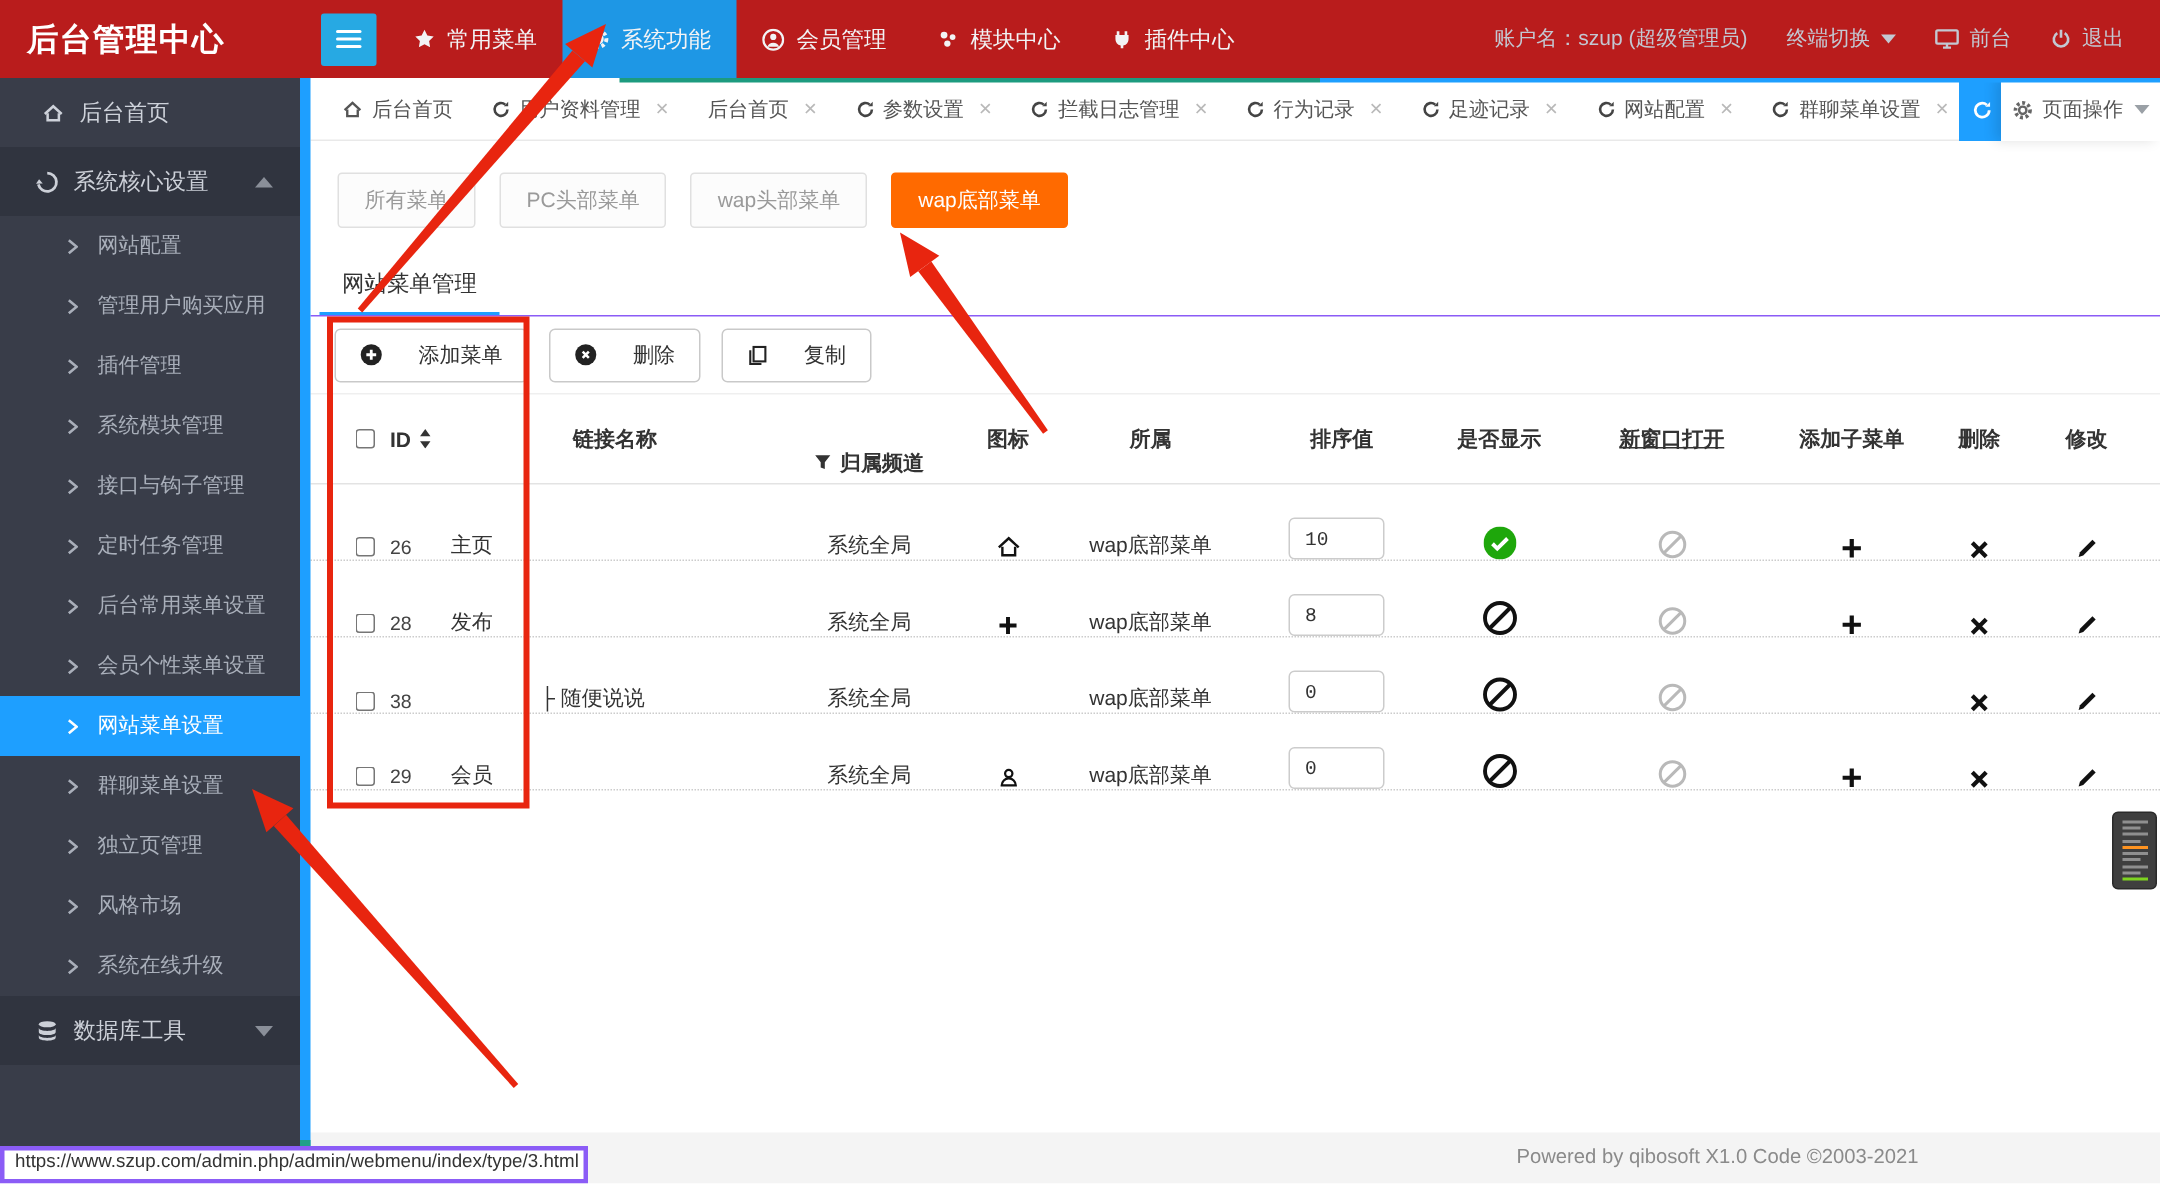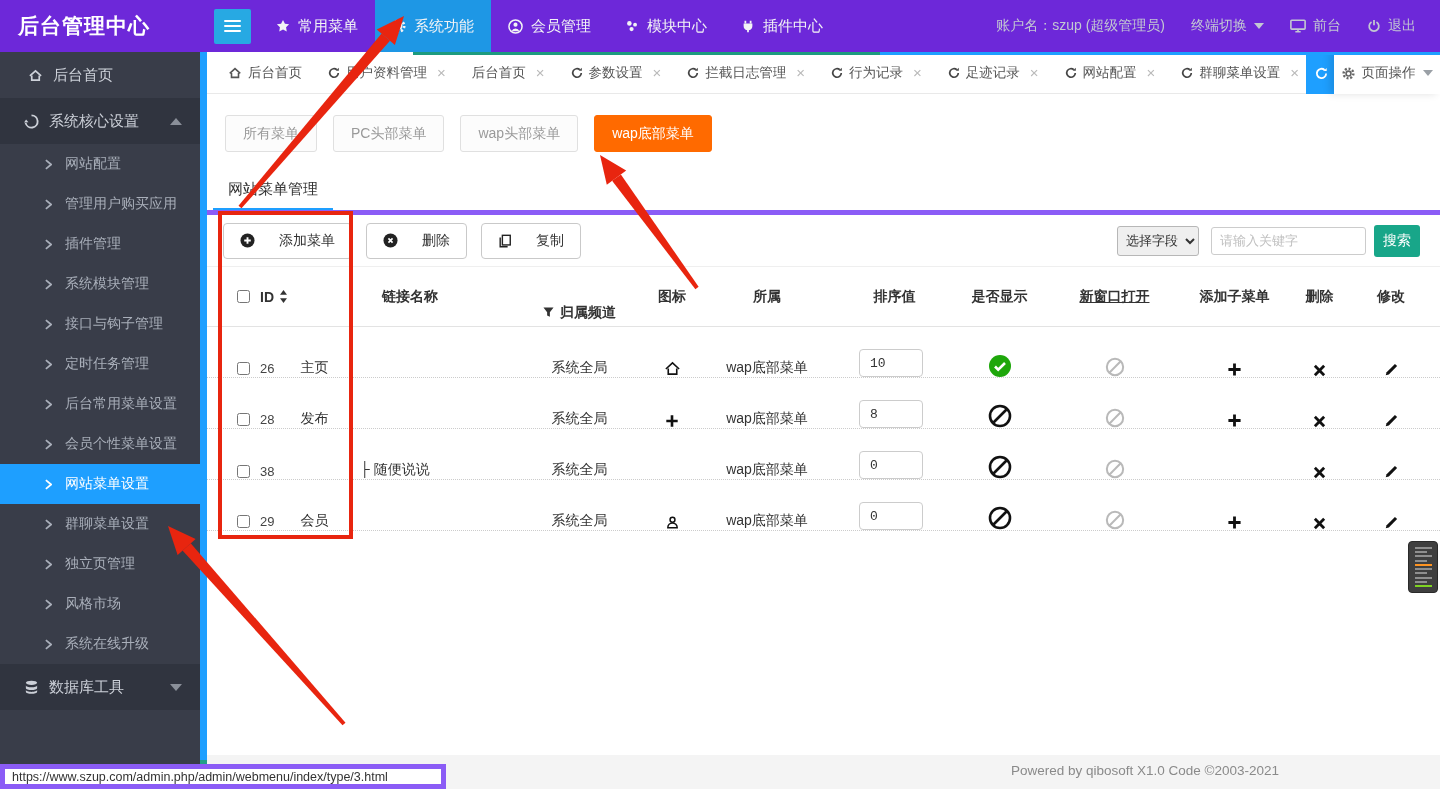--- a/index.html
+++ b/index.html
@@ -3,21 +3,21 @@
 <meta charset="utf-8">
 <style>
   * { box-sizing: border-box; margin: 0; padding: 0; }
   html,body { width:1440px; height:789px; }
   body { position:relative; overflow:hidden; background:#fff;
          font-family:"Liberation Sans","DejaVu Sans",sans-serif; color:#333; }
   svg { display:block; }
 
   
   .topbar { position:absolute; left:0; top:0; width:1440px; height:52px;
-            background:#6d28d9; display:flex; align-items:center; z-index:20; }
+            background:#b91c1c; display:flex; align-items:center; z-index:20; }
   .logo { width:200px; padding-left:18px; color:#fff; font-size:21px; font-weight:bold; letter-spacing:1px; }
   .burger { width:37px; height:35px; margin:0 8px 0 14px; background:#27a9e3; border-radius:2px;
             display:flex; flex-direction:column; align-items:center; justify-content:center; gap:3px; cursor:pointer; }
   .burger i { display:block; width:17px; height:2px; background:#fff; border-radius:1px; }
   .topnav { display:flex; height:52px; }
   .tnav { display:flex; align-items:center; gap:8px; padding:0 17px; height:52px;
           color:#f2f3f5; font-size:15px; cursor:pointer; }
   .tnav.active { background:#1e97e5; }
   .top-right { margin-left:auto; display:flex; align-items:center; gap:26px;
                padding-right:24px; color:#c3c8d2; font-size:14px; }
@@ -59,21 +59,21 @@
              gap:7px; font-size:13.5px; color:#555; cursor:pointer; }
   .pageops .caret { width:0; height:0; border-left:5px solid transparent; border-right:5px solid transparent;
                     border-top:6px solid #9aa0a6; }
 
   
   .filters { display:flex; gap:16px; padding:21px 0 0 18px; }
   .fbtn { height:37px; display:flex; align-items:center; padding:0 17px; border:1px solid #e0e0e0;
           border-radius:3px; background:#fcfcfc; color:#9a9a9a; font-size:14px; cursor:pointer; }
   .fbtn.active { background:#ff6a00; border-color:#ff6a00; color:#fff; }
 
-  .panel-tabs { margin-top:17px; border-bottom:5px solid #8b5cf6; padding-left:6px; }
+  .panel-tabs { margin-top:17px; border-bottom:1px solid #8b5cf6; padding-left:6px; }
   .ptab { display:inline-block; padding:11px 15px 9px; font-size:15px; color:#333;
           border-bottom:2px solid #1e9fff; cursor:pointer; }
 
   .toolbar { height:52px; display:flex; align-items:center; padding:0 20px 0 16px; border-bottom:1px solid #efefef; }
   .tbtn { height:36px; display:flex; align-items:center; gap:24px; padding:0 16px; margin-right:14px;
           background:#fff; border:1px solid #c9c9c9; border-radius:4px; color:#333; font-size:14px; cursor:pointer; }
   .tools-right { margin-left:auto; display:flex; align-items:center; }
   .fieldsel { height:30px; border:1px solid #b7b7b7; border-radius:3px; font-size:13px; color:#333;
               padding:0 4px; font-family:inherit; }
   .kw { height:28px; width:155px; border:1px solid #ccc; border-radius:3px; padding:0 8px;
@@ -97,22 +97,22 @@
   .nametxt { margin-left:26px; }
   .sort-input { width:64px; height:28px; border:1px solid #ccc; border-radius:4px; padding:0 10px;
                 font-size:13px; color:#333; font-family:Liberation Mono, monospace; }
   .icon-dark { color:#111; } .icon-gray { color:#b9b9b9; }
   .act { cursor:pointer; }
 
   
   .footer { position:absolute; left:200px; top:755px; width:1240px; height:34px; background:#f4f4f4; z-index:5; }
   .footer span { position:absolute; left:540px; top:8px; width:810px; text-align:center;
                  color:#8a8a8a; font-size:13.5px; }
-  .statusbar { position:absolute; left:0; top:764px; width:446px; height:25px; background:#fff;
-               border:5px solid #8b5cf6; display:flex; align-items:flex-end; padding-left:7px;
+  .statusbar { position:absolute; left:0; top:764px; width:392px; height:25px; background:#fff;
+               border:3px solid #8b5cf6; display:flex; align-items:flex-start; padding-left:7px;
                font-size:12.5px; color:#333; z-index:45; }
 
   
   .minimap { position:absolute; left:1408px; top:541px; width:30px; height:52px; background:#3f3f3f;
              border:1px solid #2a2a2a; border-radius:4px; padding:5px 6px; display:flex;
              flex-direction:column; justify-content:space-between; z-index:40; cursor:pointer; }
   .minimap i { display:block; height:2px; background:#8f8f8f; }
   .minimap i.short { width:12px; } .minimap i.long { width:17px; }
   .minimap i.orange { background:#ff9421; width:17px; }
   .minimap i.green { background:#7ed321; width:17px; }
@@ -496,27 +496,20 @@
       <span>删除</span>
     </div>
     <div class="tbtn">
       <span>
           <svg viewBox="0 0 16 16" width="14" height="14">
             <rect x="5" y="1.5" width="9" height="11" fill="#fff" stroke="#222" stroke-width="1.6"></rect>
             <path d="M11 14.5H2.5V4" fill="none" stroke="#222" stroke-width="1.6"></path>
           </svg>
         </span>
       <span>复制</span>
-    </div>
-    <div class="tools-right">
-      <select class="fieldsel">
-        <option>选择字段</option>
-      </select>
-      <input class="kw" type="text" placeholder="请输入关键字" style="">
-      <button class="searchbtn">搜索</button>
     </div>
   </div>
 
   <div class="thead">
     <div class="cell c1">
       <input type="checkbox" style="">
       <span class="idtxt" style="font-size:14px;color:#333;font-weight:bold">ID</span>
       <span style="margin-left:5px">
           <svg viewBox="0 0 10 15" width="9" height="13">
             <path d="M5 0l4 5.5H1z" fill="#333"></path>

